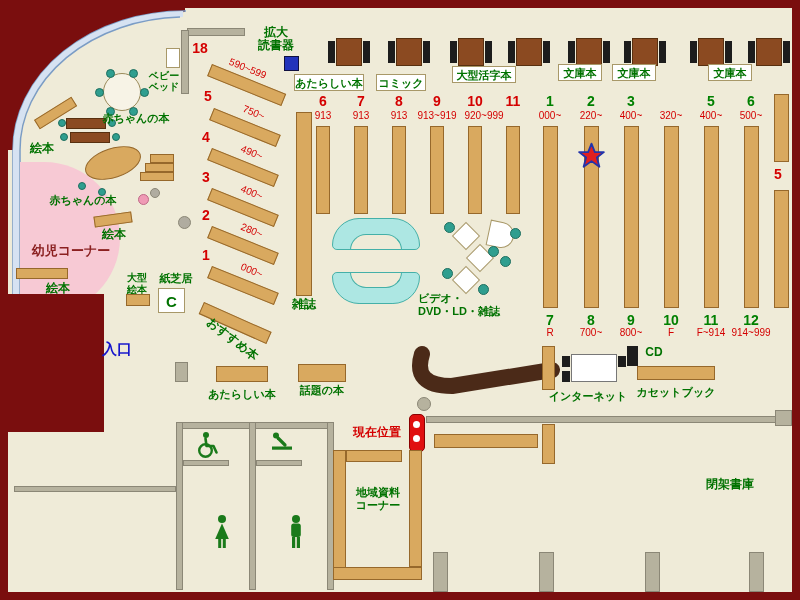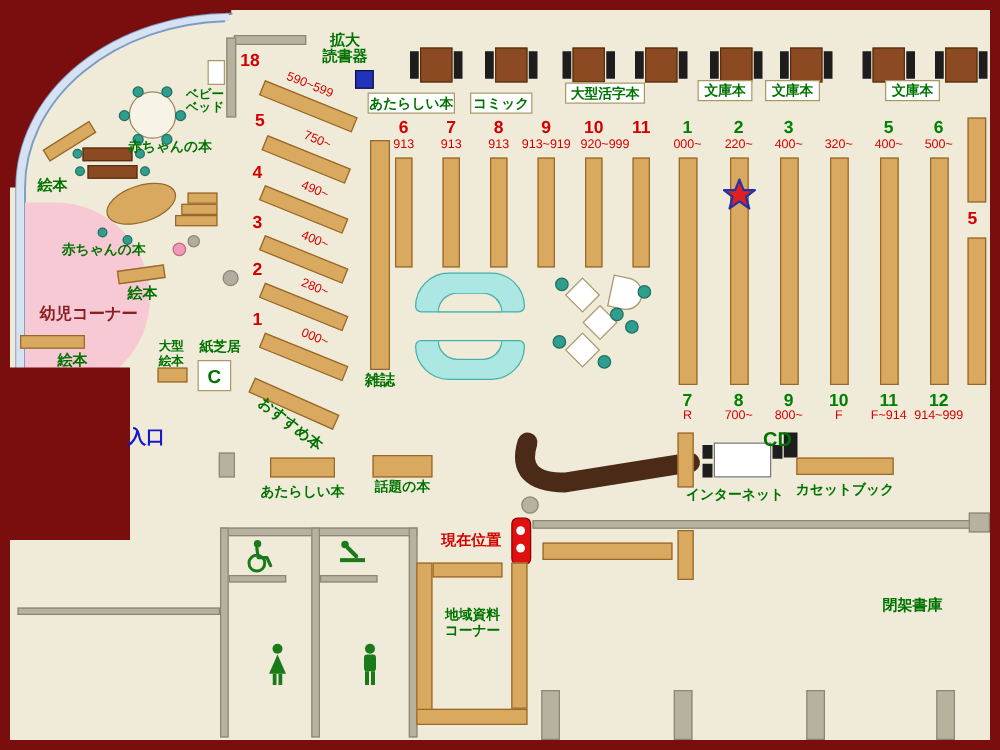--- a/index.html
+++ b/index.html
@@ -182,20 +182,22 @@
   <div class="abs whitebox" style="left:488px;top:222px;width:26px;height:26px;border-radius:0 13px 13px 0;transform:rotate(12deg)"></div>
   <div class="abs whitebox" style="left:456px;top:226px;width:20px;height:20px;transform:rotate(45deg)"></div>
   <div class="abs whitebox" style="left:470px;top:248px;width:20px;height:20px;transform:rotate(45deg)"></div>
   <div class="abs whitebox" style="left:456px;top:270px;width:20px;height:20px;transform:rotate(45deg)"></div>
   <div class="abs tealdot" style="left:444px;top:222px;width:11px;height:11px"></div>
   <div class="abs tealdot" style="left:488px;top:246px;width:11px;height:11px"></div>
   <div class="abs tealdot" style="left:442px;top:268px;width:11px;height:11px"></div>
   <div class="abs tealdot" style="left:478px;top:284px;width:11px;height:11px"></div>
   <div class="abs tealdot" style="left:510px;top:228px;width:11px;height:11px"></div>
   <div class="abs tealdot" style="left:500px;top:256px;width:11px;height:11px"></div>
+  <div class="abs glabel" style="left:418px;top:292px;width:88px;text-align:left">ビデオ・
+DVD・LD・雑誌</div>
 
   <div class="abs" style="left:103px;top:73px;width:38px;height:38px;background:#f7f3e6;border:1px solid #9a8a5a;border-radius:50%;box-sizing:border-box"></div>
   <div class="abs tealdot" style="left:140px;top:88px;width:9px;height:9px"></div>
   <div class="abs tealdot" style="left:129px;top:107px;width:9px;height:9px"></div>
   <div class="abs tealdot" style="left:106px;top:107px;width:9px;height:9px"></div>
   <div class="abs tealdot" style="left:95px;top:88px;width:9px;height:9px"></div>
   <div class="abs tealdot" style="left:106px;top:69px;width:9px;height:9px"></div>
   <div class="abs tealdot" style="left:129px;top:69px;width:9px;height:9px"></div>
   <div class="abs btable" style="left:66px;top:118px;width:40px;height:11px"></div>
   <div class="abs btable" style="left:70px;top:132px;width:40px;height:11px"></div>
@@ -247,21 +249,21 @@
   <div class="abs" style="left:409px;top:414px;width:16px;height:38px;background:#e01010;border:1px solid #8a0000;border-radius:5px;box-sizing:border-box"></div>
   <div class="abs" style="left:413px;top:421px;width:7px;height:7px;background:#fff;border-radius:50%"></div>
   <div class="abs" style="left:413px;top:435px;width:7px;height:7px;background:#fff;border-radius:50%"></div>
 
   <div class="abs shelf" style="left:542px;top:346px;width:13px;height:44px"></div>
   <div class="abs whitebox" style="left:571px;top:354px;width:46px;height:28px;border-color:#777"></div>
   <div class="abs chair" style="left:562px;top:356px;width:8px;height:11px"></div>
   <div class="abs chair" style="left:562px;top:371px;width:8px;height:11px"></div>
   <div class="abs chair" style="left:618px;top:356px;width:8px;height:11px"></div>
   <div class="abs chair" style="left:627px;top:346px;width:11px;height:20px"></div>
-  <div class="abs glabel" style="left:608px;top:346px;width:28px;font-size:16px">CD</div>
+  <div class="abs glabel" style="left:640px;top:346px;width:28px;font-size:12px">CD</div>
   <div class="abs glabel" style="left:546px;top:390px;width:84px">インターネット</div>
   <div class="abs shelf" style="left:637px;top:366px;width:78px;height:14px"></div>
   <div class="abs glabel" style="left:632px;top:386px;width:88px">カセットブック</div>
 
   <div class="abs shelf" style="left:434px;top:434px;width:104px;height:14px"></div>
   <div class="abs shelf" style="left:542px;top:424px;width:13px;height:40px"></div>
 
   <div class="abs shelf" style="left:333px;top:450px;width:13px;height:130px"></div>
   <div class="abs shelf" style="left:333px;top:567px;width:89px;height:13px"></div>
   <div class="abs shelf" style="left:409px;top:450px;width:13px;height:117px"></div>

